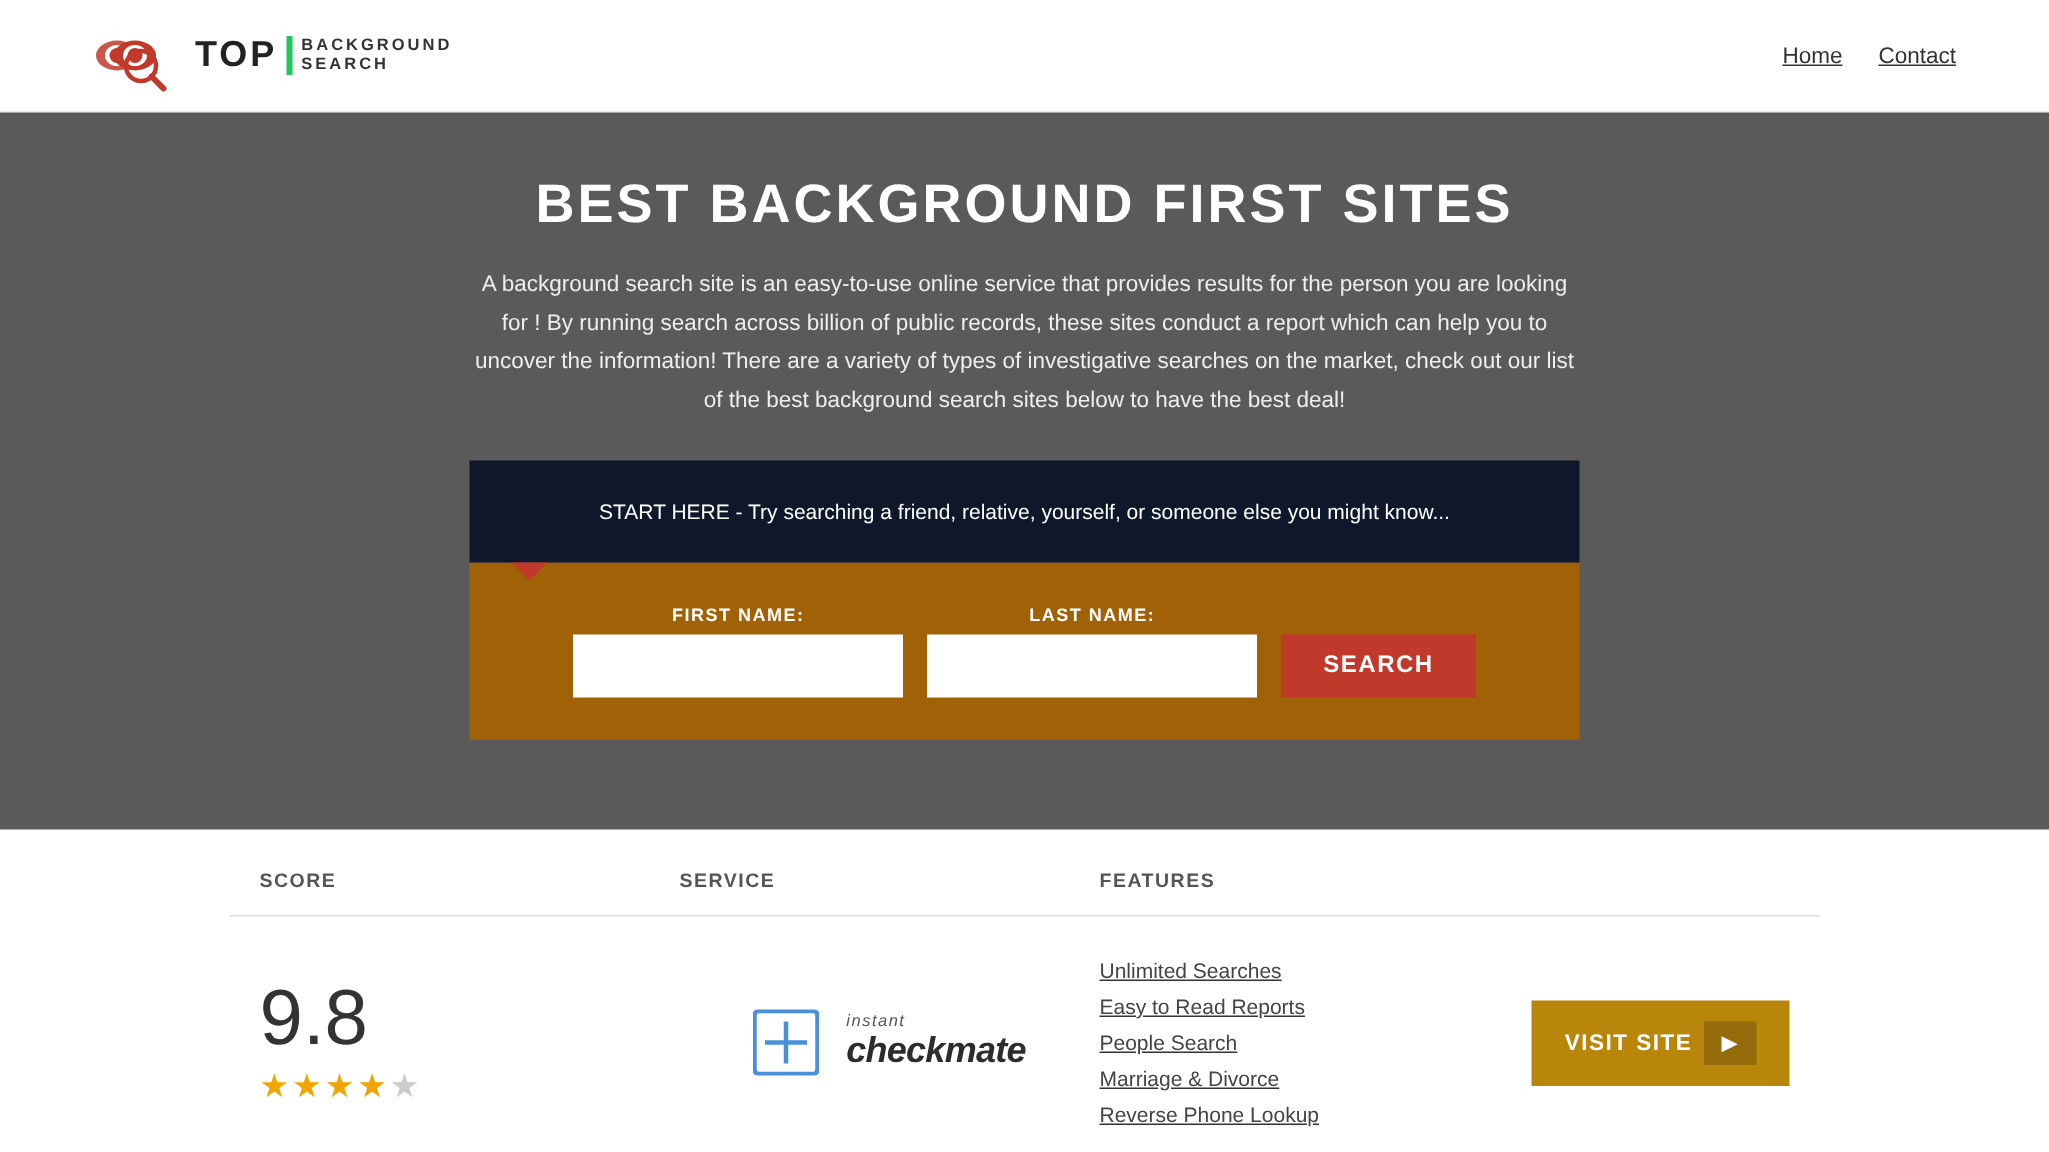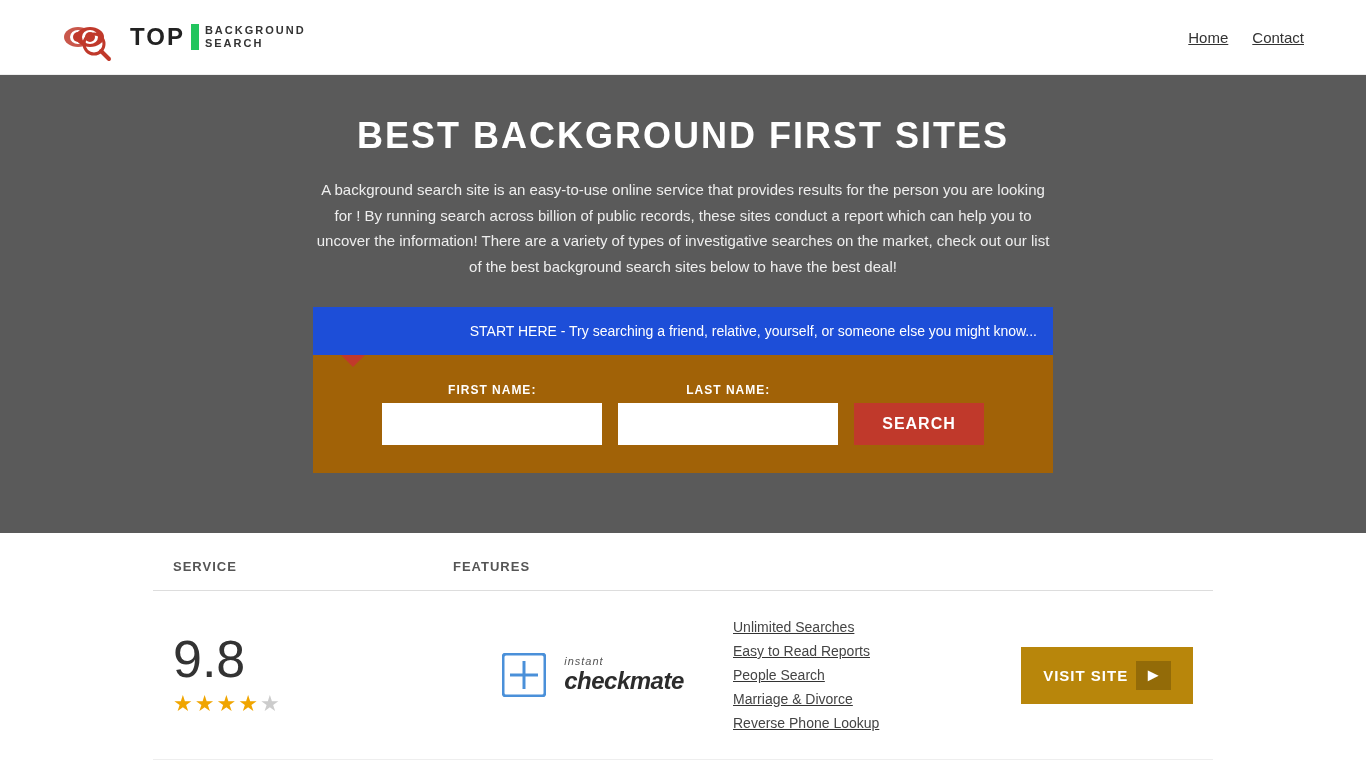--- a/index.html
+++ b/index.html
@@ -27,21 +27,21 @@
       font-size: 24px;
       font-weight: 900;
       color: #222;
       letter-spacing: 2px;
     }
     .logo-sub-text {
       font-size: 11px;
       font-weight: bold;
       color: #333;
       letter-spacing: 2px;
-      border-left: 8px solid #22c55e;
+      border-left: 4px solid #22c55e;
       padding-left: 6px;
       margin-left: 6px;
       line-height: 1.2;
     }
     nav { display: flex; gap: 24px; align-items: center; }
     nav a {
       text-decoration: underline;
       color: #333;
       font-size: 15px;
     }
@@ -61,27 +61,27 @@
       color: #fff;
     }
     .hero p {
       font-size: 15px;
       max-width: 740px;
       margin: 0 auto 28px;
       line-height: 1.7;
       color: #eee;
     }
     .callout-bar {
-      background: #1d4ed8;
+      background: #0f172a;
       color: #fff;
       max-width: 740px;
       margin: 0 auto 0;
-      padding: 16px 16px;
+      padding: 26px 16px;
       font-size: 14px;
-      text-align: right;
+      text-align: center;
       position: relative;
     }
     .callout-bar::after {
       content: '';
       position: absolute;
       bottom: -12px;
       left: 28px;
       border-left: 12px solid transparent;
       border-right: 12px solid transparent;
       border-top: 12px solid #c0392b;
@@ -254,20 +254,21 @@
         <label>LAST NAME:</label>
         <input type="text" style="">
       </div>
       <button class="search-btn">SEARCH</button>
     </div>
   </div>
 </section>
 
 <div class="results-area">
   <div class="table-header">
+    <div>SCORE</div>
     <div>SERVICE</div>
     <div>FEATURES</div>
     <div></div>
   </div>
 
   <div class="result-row">
     <div class="score-col">
       <div class="score-number">9.8</div>
       <div class="stars">★★★★<span style="color:#ccc;">★</span></div>
     </div>

